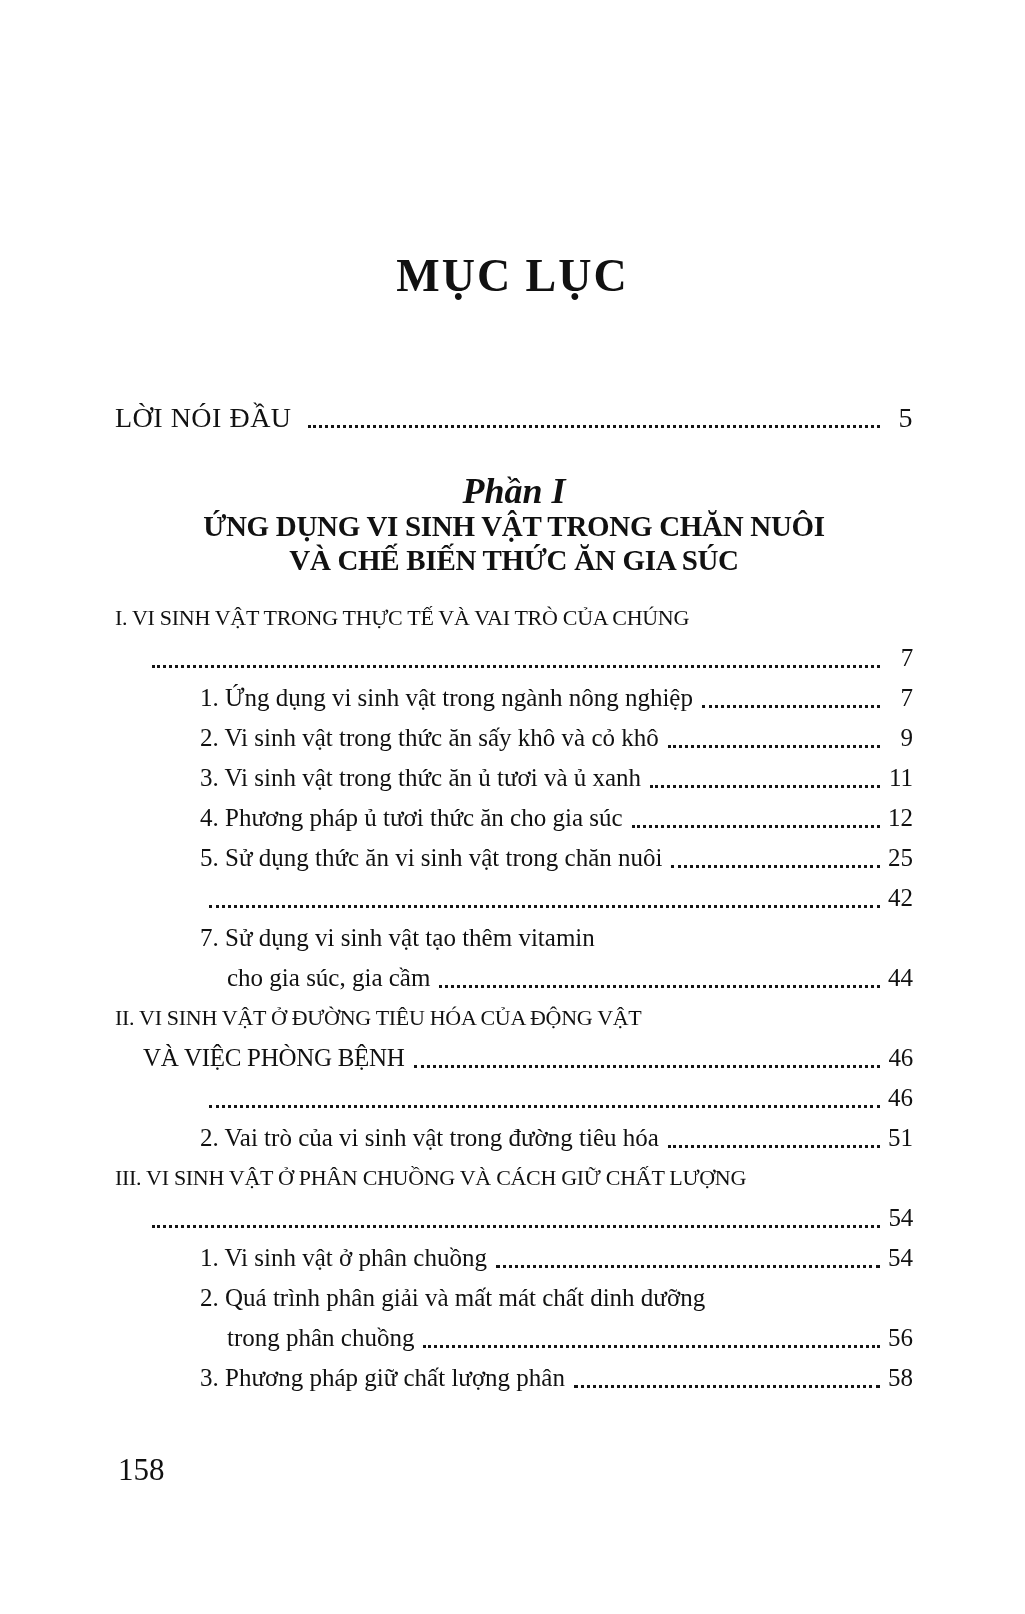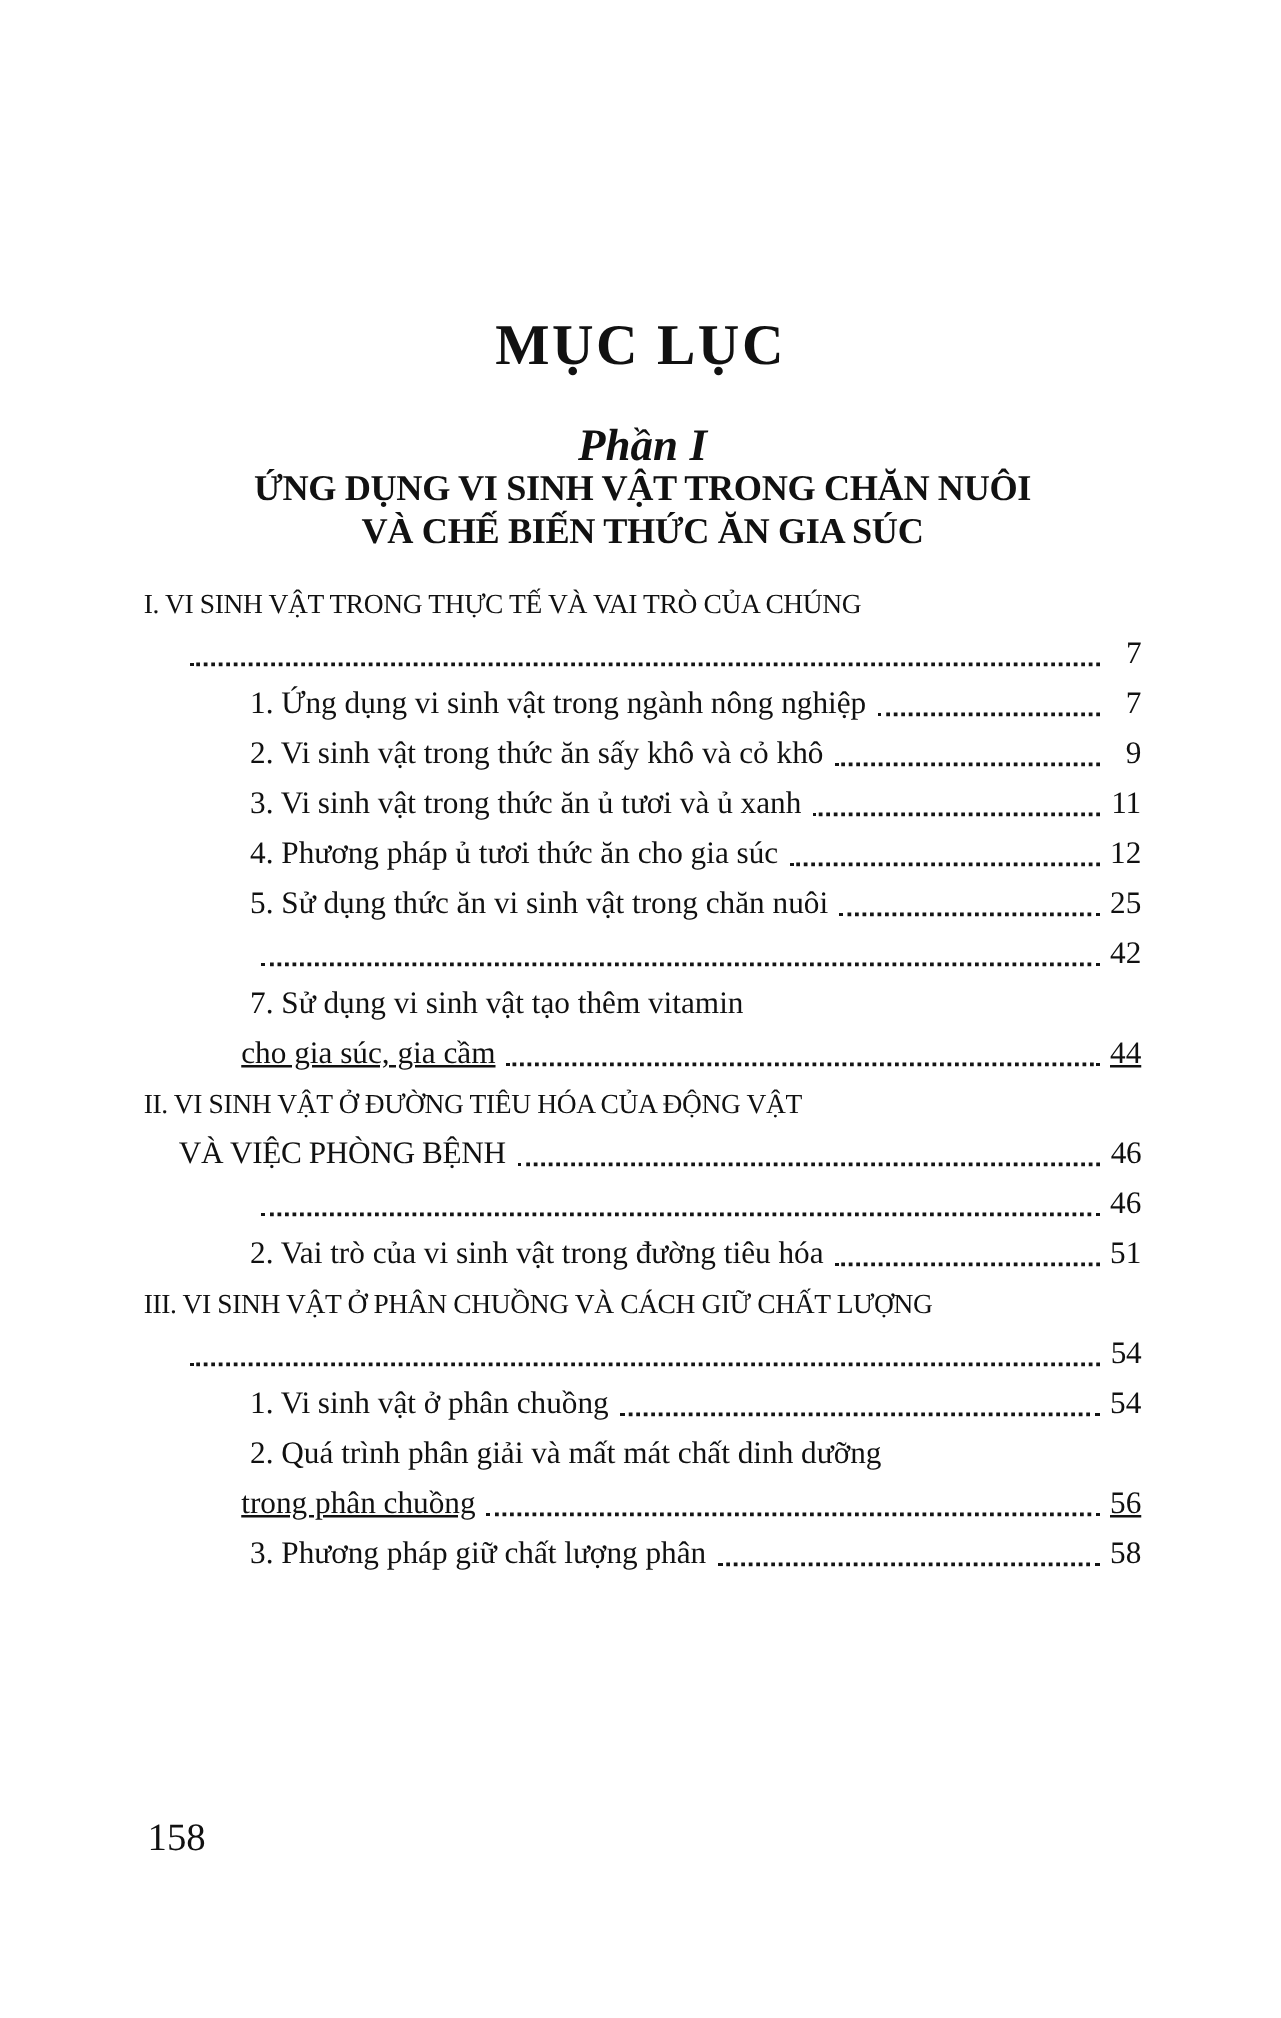--- a/index.html
+++ b/index.html
@@ -50,39 +50,44 @@
   .preface-row .leader { margin-left: 16px; }
 
   .part { text-align: center; margin-top: 36px; }
   .part-kicker { font-size: 36px; font-weight: bold; font-style: italic; line-height: 36px; }
   .part-title { font-size: 29px; font-weight: bold; line-height: 34px; letter-spacing: -0.3px; }
 
   .rows { margin-top: 20px; }
   .lvl-section   { font-size: 22px; letter-spacing: -0.3px; }
   .lvl-section-c { font-size: 25px; letter-spacing: -0.3px; margin-left: 28px; }
   .lvl-item      { font-size: 25px; margin-left: 85px; }
-  .lvl-item-c    { font-size: 25px; margin-left: 78px; text-decoration: underline; }
+  .lvl-item-c    { font-size: 25px; margin-left: 112px; }
 
   .footer-pagenum {
     position: absolute;
     left: 118px;
     top: 1452px;
     font-size: 31px;
     font-weight: normal;
   }
 </style>
 </head>
 <body>
 
 <div class="page">
 
   <div class="doc-title">MỤC LỤC</div>
 
   <div class="toc">
 
+    <div class="row preface-row">
+      <span class="txt">LỜI NÓI ĐẦU</span>
+      <span class="leader"></span>
+      <span class="pg">5</span>
+    </div>
 
     <div class="part">
       <div class="part-kicker">Phần I</div>
       <div class="part-title">ỨNG DỤNG VI SINH VẬT TRONG CHĂN NUÔI</div>
       <div class="part-title">VÀ CHẾ BIẾN THỨC ĂN GIA SÚC</div>
     </div>
 
     <div class="rows">
 
       <div class="row lvl-section">

